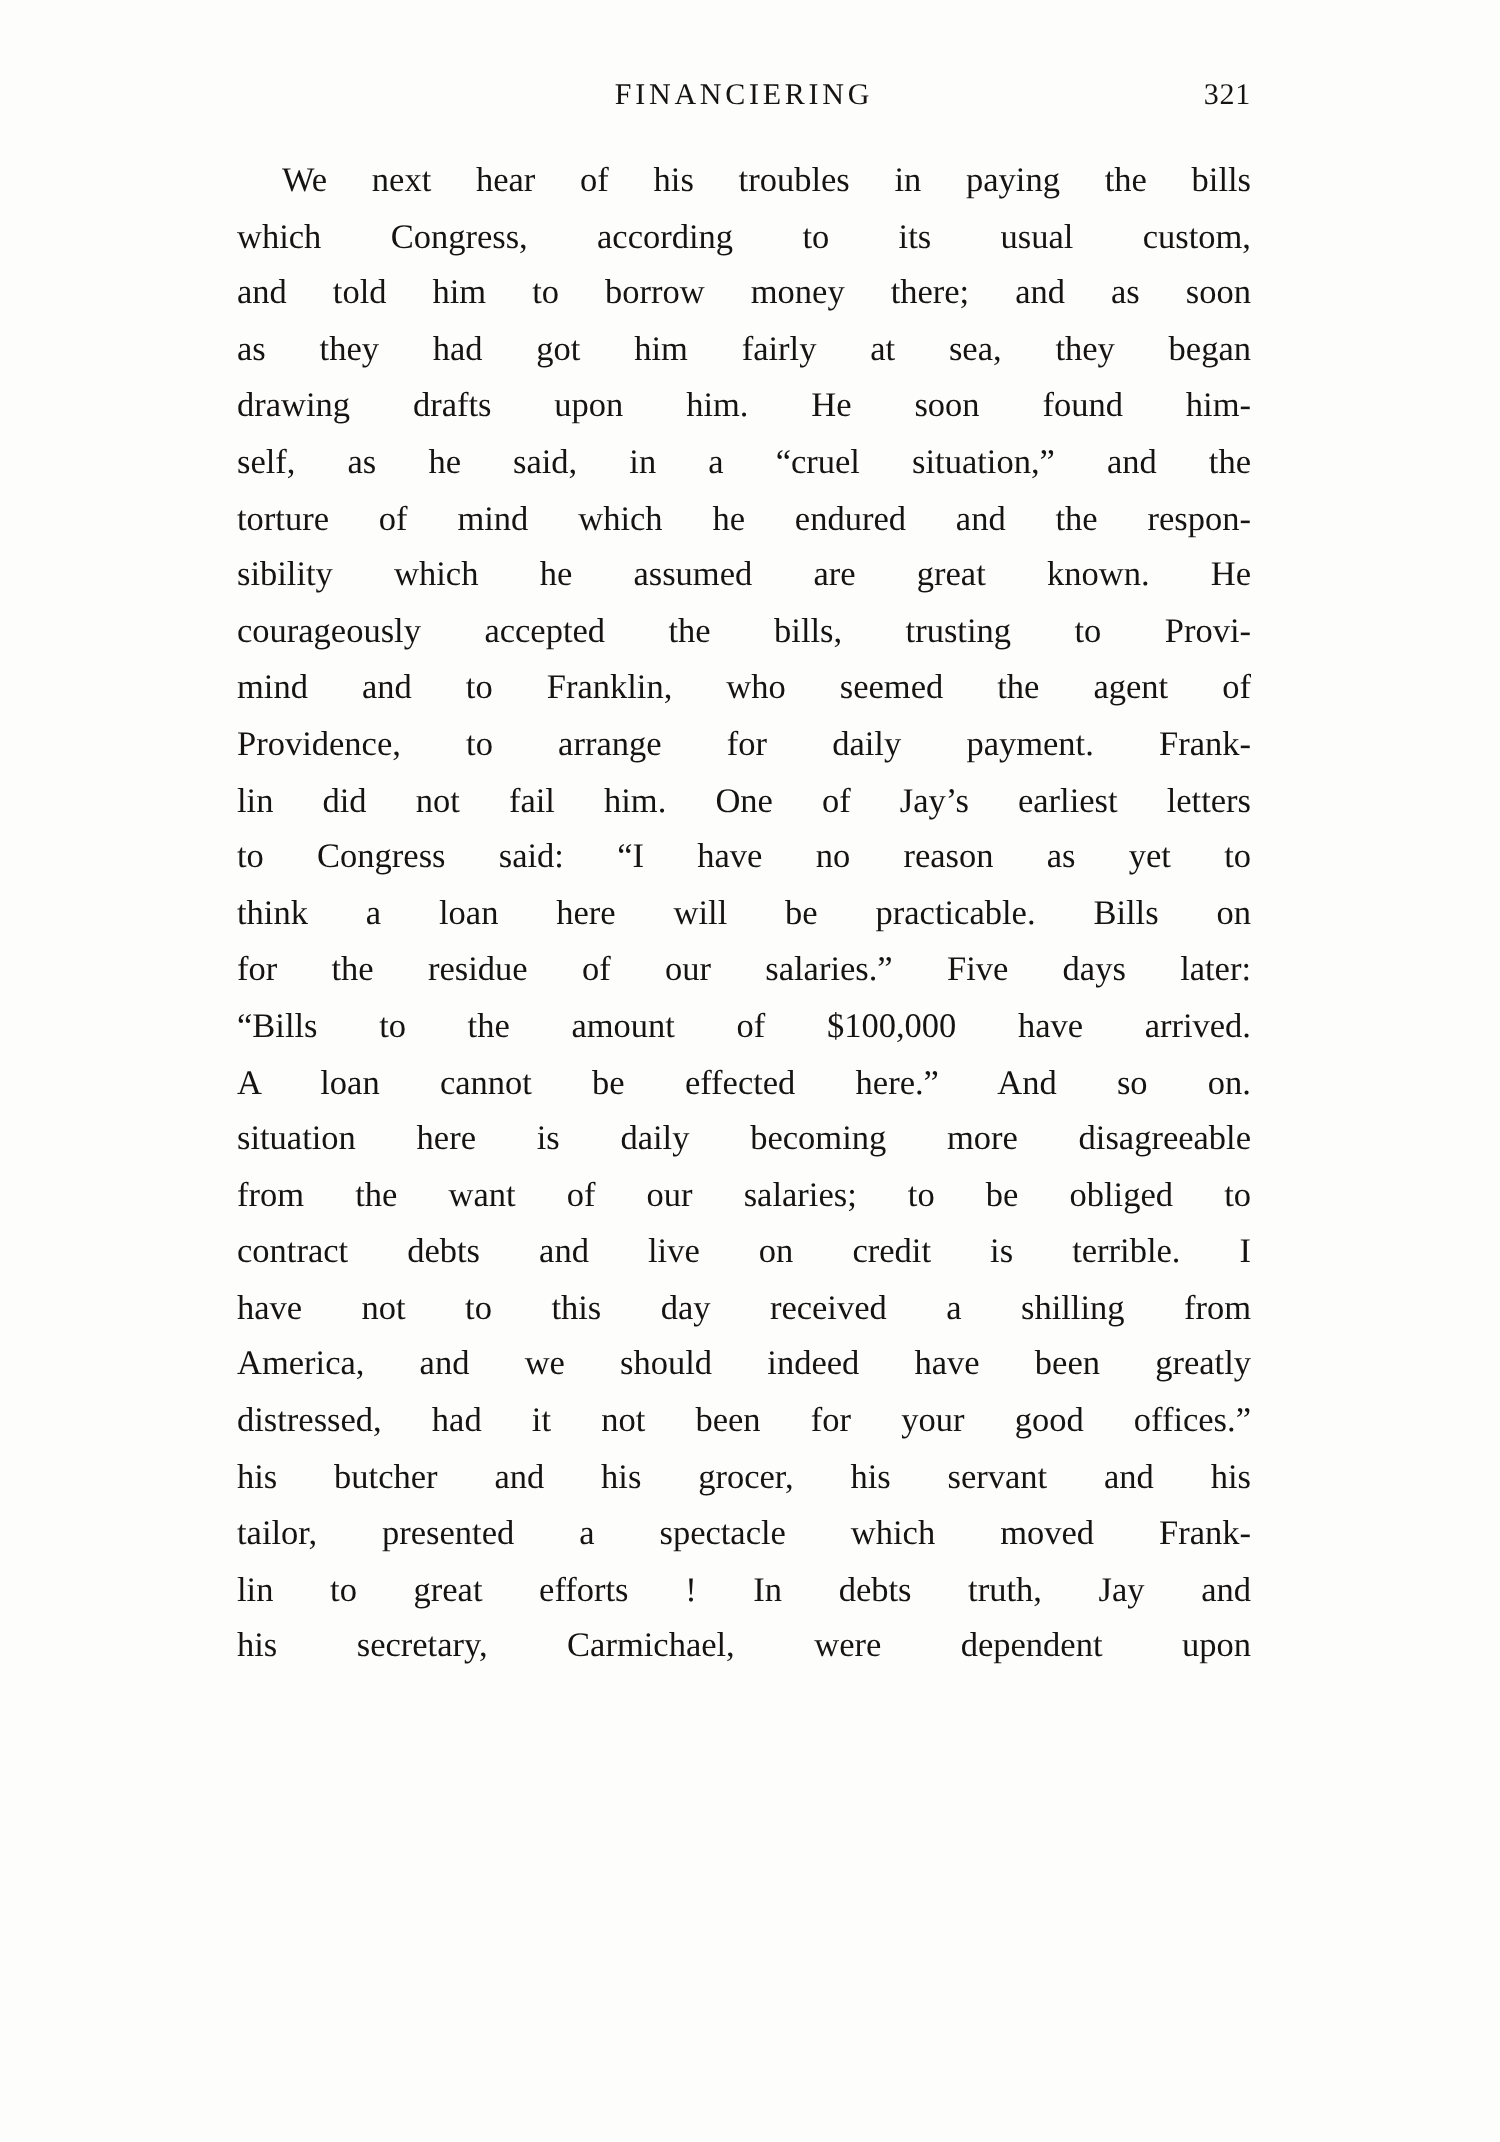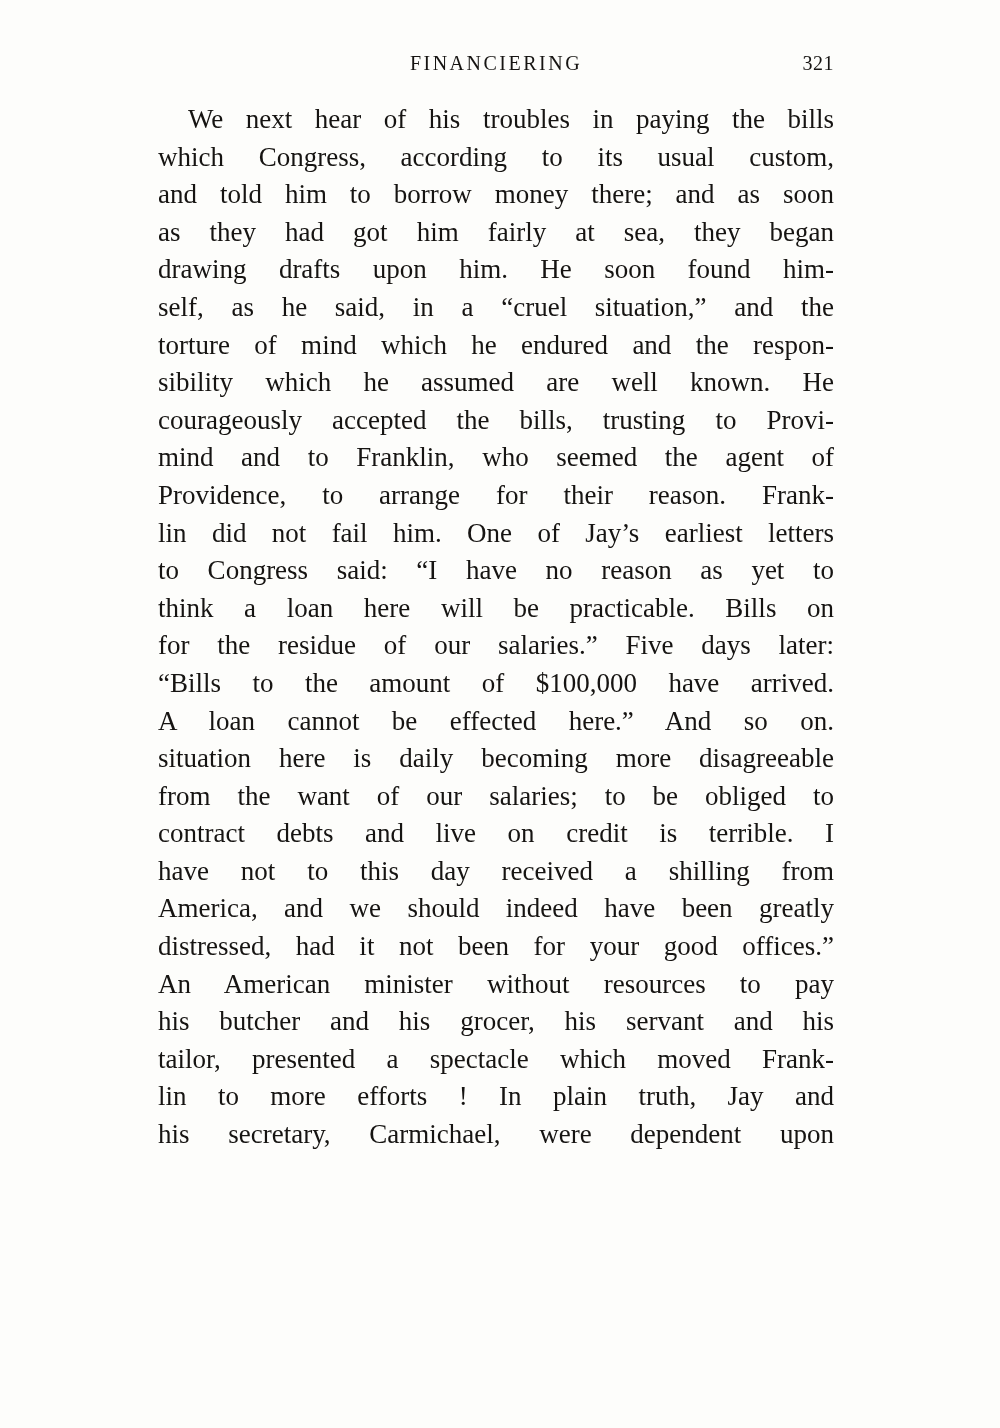--- a/index.html
+++ b/index.html
@@ -39,21 +39,21 @@
   }
   .page-number {
     position: absolute;
     right: 0;
     top: 52px;
     font-size: 20px;
     letter-spacing: 0.5px;
   }
   .body-text {
     margin-top: 21px;
-    font-size: 27px;
+    font-size: 23px;
     line-height: 37.6px;
   }
   .line {
     text-align: justify;
     text-align-last: justify;
     -moz-text-align-last: justify;
     white-space: normal;
     word-spacing: 1px;
   }
   .line.first {
@@ -70,36 +70,35 @@
       <span class="page-number">321</span>
     </div>
     <div class="body-text">
         <div class="line first">We next hear of his troubles in paying the bills</div>
         <div class="line">which Congress, according to its usual custom,</div>
         <div class="line">and told him to borrow money there; and as soon</div>
         <div class="line">as they had got him fairly at sea, they began</div>
         <div class="line">drawing drafts upon him.  He soon found him-</div>
         <div class="line">self, as he said, in a “cruel situation,” and the</div>
         <div class="line">torture of mind which he endured and the respon-</div>
-        <div class="line">sibility which he assumed are well known.  He</div>
+        <div class="line">sibility which he assumed are great known.  He</div>
         <div class="line">courageously accepted the bills, trusting to Provi-</div>
         <div class="line">mind and to Franklin, who seemed the agent of</div>
-        <div class="line">Providence, to arrange for their reason.  Frank-</div>
+        <div class="line">Providence, to arrange for daily payment.  Frank-</div>
         <div class="line">lin did not fail him.  One of Jay’s earliest letters</div>
         <div class="line">to Congress said: “I have no reason as yet to</div>
         <div class="line">think a loan here will be practicable.  Bills on</div>
         <div class="line">for the residue of our salaries.”  Five days later:</div>
         <div class="line">“Bills to the amount of $100,000 have arrived.</div>
         <div class="line">A loan cannot be effected here.”  And so on.</div>
         <div class="line">situation here is daily becoming more disagreeable</div>
         <div class="line">from the want of our salaries; to be obliged to</div>
         <div class="line">contract debts and live on credit is terrible.  I</div>
         <div class="line">have not to this day received a shilling from</div>
         <div class="line">America, and we should indeed have been greatly</div>
         <div class="line">distressed, had it not been for your good offices.”</div>
-        <div class="line">An American minister without resources to pay</div>
         <div class="line">his butcher and his grocer, his servant and his</div>
         <div class="line">tailor, presented a spectacle which moved Frank-</div>
-        <div class="line">lin to more efforts !  In plain truth, Jay and</div>
+        <div class="line">lin to great efforts !  In debts truth, Jay and</div>
         <div class="line">his secretary, Carmichael, were dependent upon</div>
       </div>
   </div>
 </div>
 
 </body></html>

